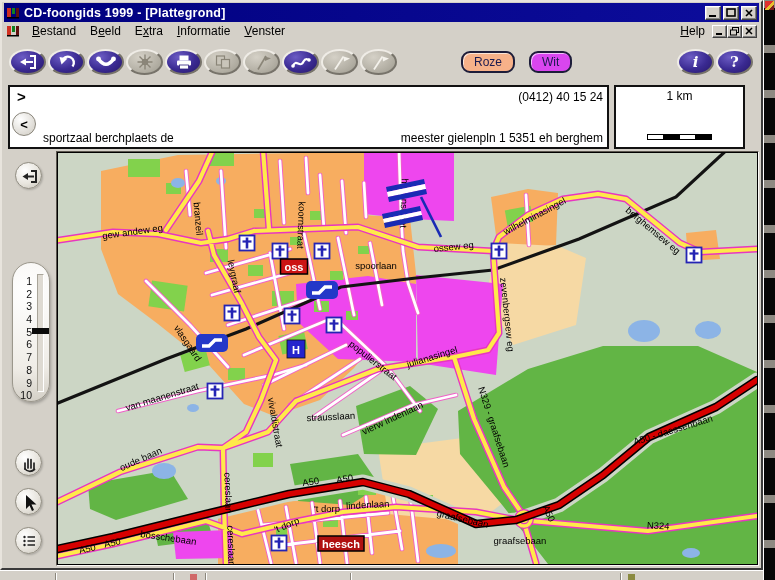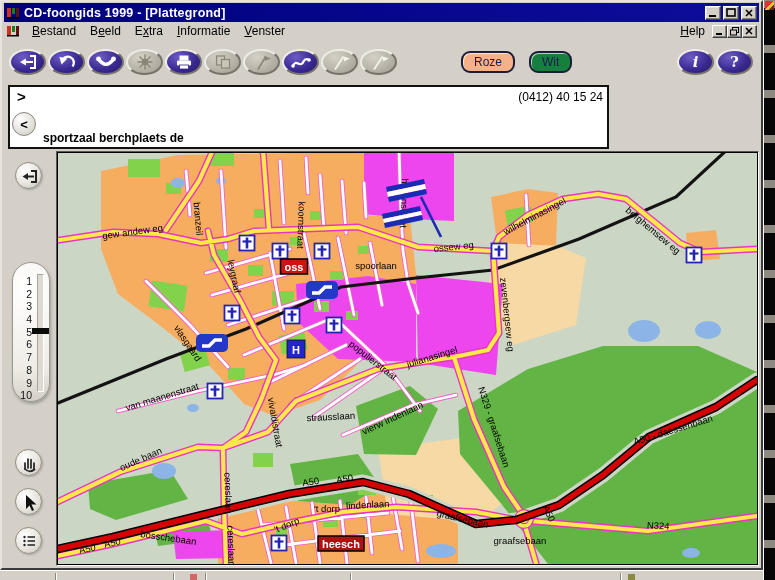--- a/index.html
+++ b/index.html
@@ -22,35 +22,35 @@
     box-shadow:inset -1px -1px 0 #808080;display:flex;align-items:center;justify-content:center;}
   
   .toolbar{height:44px;display:flex;align-items:center;padding-left:5px;}
   .oval{width:37px;height:26px;border-radius:50%;margin-right:2px;display:flex;align-items:center;justify-content:center;
     border:2px solid;border-color:#efece6 #77736a #77736a #efece6;}
   .oval.on{background:radial-gradient(ellipse at 35% 28%,#6c5cc4 0%,#3a2a92 55%,#271868 100%);}
   .oval.off{background:radial-gradient(ellipse at 35% 28%,#d5d1c7 0%,#b5b1a6 60%,#9d9a8e 100%);}
   .pillbtn{border:2px solid #1d1d3a;border-radius:9px;font-size:12px;color:#1a1a50;
     padding:2px 11px;box-shadow:inset 1px 1px 0 #ffffffaa;white-space:nowrap;text-align:center;}
   .roze{background:#f7b189;margin-left:62px;}
-  .wit{background:#15803d;margin-left:14px;}
+  .wit{background:#d946ef;margin-left:14px;}
   .service{background:#c9c5f2;margin-left:7px;font-size:10px;font-weight:bold;line-height:10px;
     padding:2px 9px;text-align:center;}
   .tb-spacer{flex:1;}
   .oval.help-oval{margin-right:6px;}
   .oval-glyph{color:#fff;font-weight:bold;font-size:15px;font-family:"DejaVu Serif",serif;line-height:1;}
   
   .infobar{height:67px;display:flex;padding:1px 0 0 4px;gap:5px;}
   .infobox{position:relative;width:601px;height:64px;background:#fff;border:2px solid #111;}
   .next-glyph{position:absolute;left:7px;top:1px;font-weight:bold;font-size:15px;}
   .prev-btn{position:absolute;left:2px;top:25px;width:24px;height:24px;border-radius:50%;
     background:radial-gradient(circle at 35% 30%,#fff,#cfcbc2);border:1px solid #8a867c;
     display:flex;align-items:center;justify-content:center;font-weight:bold;font-size:13px;}
   .phone{position:absolute;right:4px;top:3px;font-size:12px;}
-  .poi-name{position:absolute;left:33px;bottom:2px;font-size:12px;font-weight:bold;}
+  .poi-name{position:absolute;left:33px;bottom:2px;font-size:12px;font-weight:normal;}
   .poi-addr{position:absolute;right:4px;bottom:2px;font-size:12px;}
   .scalebox{position:relative;width:131px;height:64px;background:#fff;border:2px solid #111;}
   .scale-label{position:absolute;top:2px;width:100%;text-align:center;font-size:12px;}
   .scalebar{position:absolute;bottom:7px;left:50%;transform:translateX(-50%);display:flex;}
   .scaleseg{width:17px;height:6px;border:1px solid #000;margin-left:-1px;}
   
   .mainrow{display:flex;height:415px;}
   .sidebar{position:relative;width:58px;height:100%;}
   .roundbtn{position:absolute;left:11px;width:27px;height:27px;border-radius:50%;
     background:radial-gradient(circle at 35% 30%,#fff 0%,#e8e5de 55%,#c6c2b8 100%);
@@ -223,20 +223,30 @@
           <span class="oval-glyph">?</span>
         </span>
     </div>
 
     <div class="infobar">
       <div class="infobox">
         <span class="next-glyph">&gt;</span>
         <span class="prev-btn">&lt;</span>
         <span class="phone">(0412) 40 15 24</span>
         <span class="poi-name">sportzaal berchplaets de</span>
+        <span class="poi-addr">meester gielenpln 1 5351 eh berghem</span>
+      </div>
+      <div class="scalebox">
+        <div class="scale-label">1 km</div>
+        <div class="scalebar" id="scalebar">
+            <div class="scaleseg" style="background: rgb(255, 255, 255);"></div>
+            <div class="scaleseg" style="background: rgb(0, 0, 0);"></div>
+            <div class="scaleseg" style="background: rgb(255, 255, 255);"></div>
+            <div class="scaleseg" style="background: rgb(0, 0, 0);"></div>
+          </div>
       </div>
     </div>
 
     <div class="mainrow">
       <div class="sidebar">
         <span class="roundbtn" style="top:11px">
           <svg width="22" height="22">
               <path d="M13,6 h5 v11 h-5" fill="none" stroke="#222" stroke-width="2"></path>
               <path d="M16,11.5 H9" stroke="#222" stroke-width="2"></path>
               <path d="M10,8 L4.5,11.5 L10,15 Z" fill="#222"></path>

